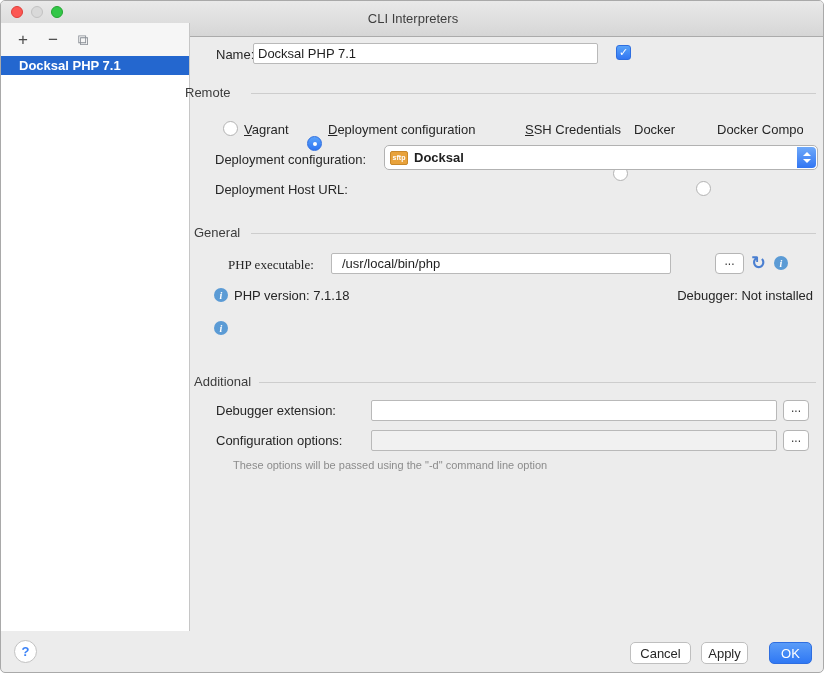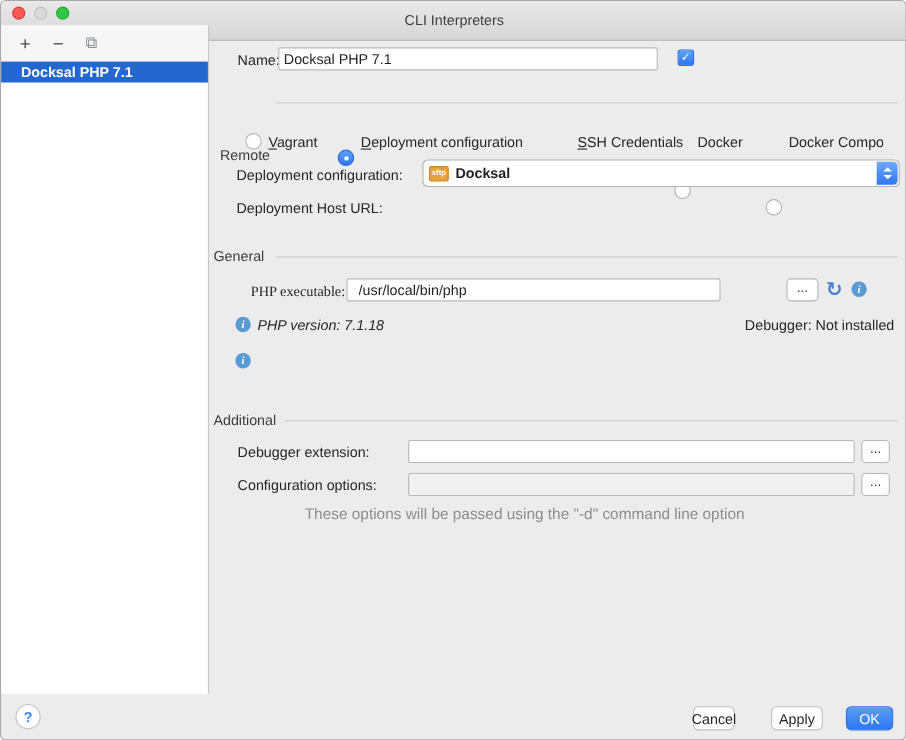--- a/index.html
+++ b/index.html
@@ -58,21 +58,21 @@
   .link-url { color:#3a3ad1; }
   .link-expand { color:#3a3ad1; }
   .link-open { color:#4a87c9; }
 
   .browse-btn { background:#fff; border:1px solid #b5b5b5; border-radius:4px; height:21px;
     font-size:12px; color:#333; display:flex; align-items:flex-end; justify-content:center; padding-bottom:5px; }
   .reload-icon { color:#4a7fd1; font-size:18px; font-weight:bold; line-height:18px; }
   .info-icon { width:14px; height:14px; border-radius:50%; background:#5b9bd5; color:#fff;
     font-family:"Liberation Serif",serif; font-style:italic; font-weight:bold; font-size:10px;
     display:flex; align-items:center; justify-content:center; }
-  .note { color:#8c8c8c; font-size:14px;margin-left:44px; }
+  .note { color:#8c8c8c; font-size:11px; }
 
   
   .help-btn { position:absolute; left:13px; top:639px; width:23px; height:23px; border-radius:50%;
     background:#fff; border:1px solid #c2c2c2; color:#3b82f7; font-size:13px; font-weight:bold;
     display:flex; align-items:center; justify-content:center; }
   .btn { position:absolute; top:641px; height:22px; border-radius:5px; background:#fff; border:1px solid #bfbfbf;
     font-size:13px; color:#262626; display:flex; align-items:center; justify-content:center; }
   .btn.primary { background:linear-gradient(#5a9cf8,#2f78f4); border:1px solid #2e6ee0; color:#fff; }
 </style>
 </head>
@@ -95,21 +95,21 @@
       <div class="tool-btn">−</div>
       <div class="tool-btn copy">⧉</div>
     </div>
     <div class="list-item selected">Docksal PHP 7.1</div>
   </div>
 
   <div class="abs lbl" style="left:215px; top:46px;">Name:</div>
   <input class="txt abs" style="left: 252px; top: 42px; width: 345px;" value="Docksal PHP 7.1">
   <div class="checkbox abs" style="left:615px; top:44px;">✓</div>
 
-  <div class="abs sec-label" style="left:199px; top:84px;margin-top:48px;">Remote</div>
+  <div class="abs sec-label" style="left:184px; top:84px;">Remote</div>
   <div class="sec-line" style="left:250px; top:92px; width:565px;"></div>
 
   <div class="radio abs" style="left:222px; top:120px;"></div>
   <div class="abs lbl" style="left:243px; top:121px;"><span></span><span class="mn">V</span><span>agrant</span></div>
 
   <div class="radio on abs" style="left:306px; top:120px;"></div>
   <div class="abs lbl" style="left:327px; top:121px;"><span></span><span class="mn">D</span><span>eployment configuration</span></div>
 
   <div class="radio abs" style="left:503px; top:120px;"></div>
   <div class="abs lbl" style="left:524px; top:121px;"><span></span><span class="mn">S</span><span>SH Credentials</span></div>
@@ -129,42 +129,42 @@
       <div class="tri-down"></div>
     </div>
   </div>
 
   <div class="abs lbl" style="left:214px; top:181px;">Deployment Host URL:</div>
 
   <div class="abs sec-label" style="left:193px; top:224px;">General</div>
   <div class="sec-line" style="left:250px; top:232px; width:565px;"></div>
 
   <div class="abs lbl" style="left:227px; top:256px;font-family:Liberation Serif, serif;">PHP executable:</div>
-  <input class="txt abs" style="left: 314px; top: 252px; width: 340px; padding-left: 10px;" value="/usr/local/bin/php">
+  <input class="txt abs" style="left: 330px; top: 252px; width: 340px; padding-left: 10px;" value="/usr/local/bin/php">
   <div class="browse-btn abs" style="left:714px; top:252px; width:29px;">...</div>
   <div class="abs reload-icon" style="left:750px; top:253px;">↻</div>
   <div class="info-icon abs" style="left:773px; top:255px;">i</div>
 
   <div class="info-icon abs" style="left:213px; top:287px;">i</div>
-  <div class="abs lbl" style="left:233px; top:287px;font-style:italic;">PHP version: 7.1.18</div>
+  <div class="abs lbl" style="left:233px; top:287px;">PHP version: 7.1.18</div>
   <div class="abs lbl" style="right:10px; top:287px;">Debugger: Not installed</div>
 
   <div class="info-icon abs" style="left:213px; top:320px;">i</div>
 
   <div class="abs sec-label" style="left:193px; top:373px;">Additional</div>
   <div class="sec-line" style="left:258px; top:381px; width:557px;"></div>
 
   <div class="abs lbl" style="left:215px; top:402px;">Debugger extension:</div>
   <input class="txt abs" style="left: 370px; top: 399px; width: 406px;" value="">
   <div class="browse-btn abs" style="left:782px; top:399px; width:26px;">...</div>
 
   <div class="abs lbl" style="left:215px; top:432px;">Configuration options:</div>
   <input class="txt abs" style="left: 370px; top: 429px; width: 406px; background: rgb(241, 241, 241);" value="">
   <div class="browse-btn abs" style="left:782px; top:429px; width:26px;">...</div>
 
   <div class="abs note" style="left:232px; top:458px;">These options will be passed using the "-d" command line option</div>
 
   <div class="help-btn">?</div>
-  <div class="btn" style="left:629px; width:38px;">Cancel</div>
+  <div class="btn" style="left:629px; width:61px;">Cancel</div>
   <div class="btn" style="left:700px; width:47px;">Apply</div>
   <div class="btn primary" style="left:768px; width:43px;">OK</div>
 
 </div>
 
 </body></html>

